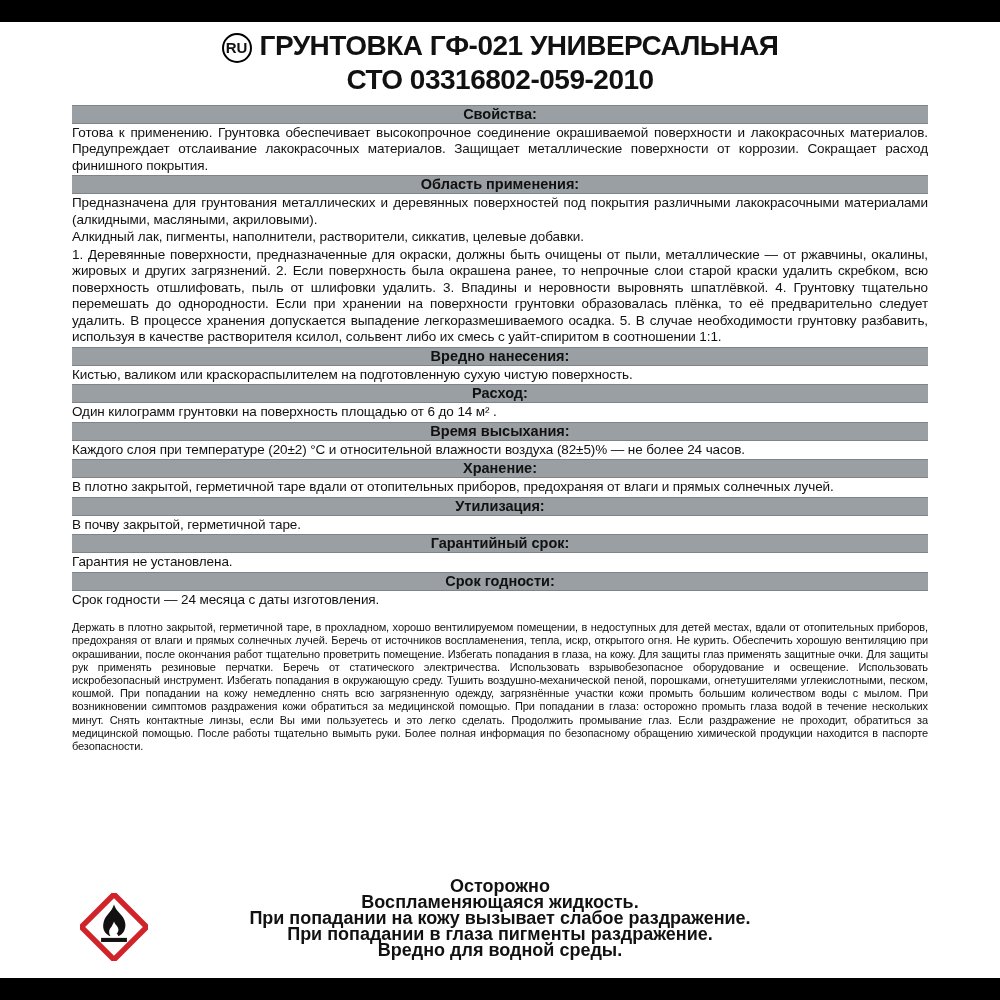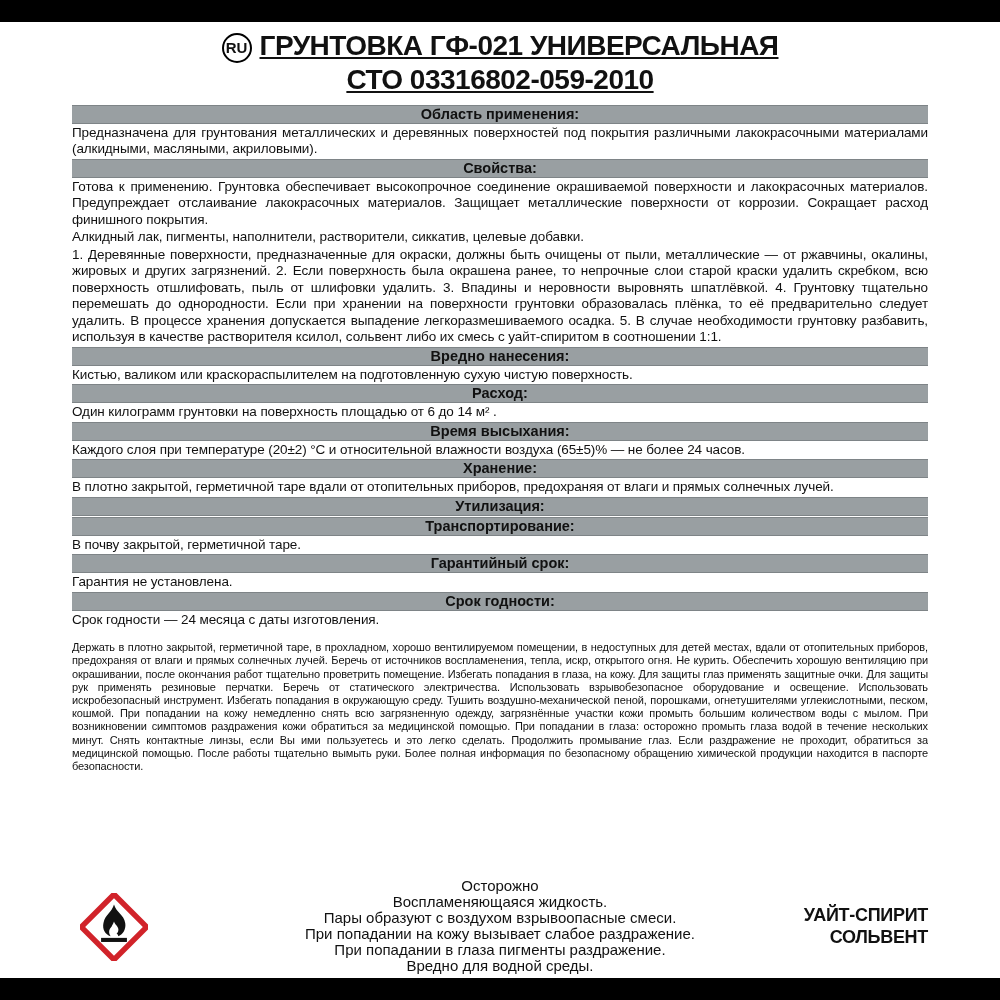--- a/index.html
+++ b/index.html
@@ -18,21 +18,20 @@
     position:relative;
     overflow:hidden;
     display:flex;
     flex-direction:column;
   }
   .black-bar{height:22px;background:#000;flex:0 0 auto;}
   .title-block{
     text-align:center;
     padding:7px 0 6px 0;
     flex:0 0 auto;
-    text-decoration:underline;
   }
   .title-line{
     font-weight:bold;
     font-size:28px;
     line-height:33px;
     letter-spacing:-0.5px;
     white-space:nowrap;
   }
   .ru-mark{
     display:inline-block;
@@ -80,22 +79,22 @@
   .bottom-area{
     position:relative;
     flex:0 0 auto;
     height:100px;
     margin:2px 72px 0 72px;
   }
   .warning-center{
     width:640px;
     margin:0 auto;
     text-align:center;
-    font-weight:normal;
-    font-size:15px;
+    font-weight:bold;
+    font-size:18px;
     line-height:16px;
   }
   .warning-line{white-space:nowrap;}
   .ghs-pictogram{
     position:absolute;
     left:8px;
     top:15px;
     width:68px;
     height:68px;
   }
@@ -118,63 +117,62 @@
 <div class="title-block">
   <div class="title-line">
     <span class="ru-mark">RU</span><span>ГРУНТОВКА ГФ-021 УНИВЕРСАЛЬНАЯ</span>
   </div>
   <div class="title-line">СТО 03316802-059-2010</div>
 </div>
 
 <div class="content">
 
   <div class="section">
+    <div class="section-header">Свойства:</div>
+    <p class="section-body">Готова к применению. Грунтовка обеспечивает высокопрочное соединение окрашиваемой поверхности и лакокрасочных материалов. Предупреждает отслаивание лакокрасочных материалов. Защищает металлические поверхности от коррозии. Сокращает расход финишного покрытия.</p>
+  </div>
+
+  <div class="section">
     <div class="section-header">Область применения:</div>
     <p class="section-body">Предназначена для грунтования металлических и деревянных поверхностей под покрытия различными лакокрасочными материалами (алкидными, масляными, акриловыми).</p>
   </div>
 
   <div class="section">
-    <div class="section-header">Свойства:</div>
-    <p class="section-body">Готова к применению. Грунтовка обеспечивает высокопрочное соединение окрашиваемой поверхности и лакокрасочных материалов. Предупреждает отслаивание лакокрасочных материалов. Защищает металлические поверхности от коррозии. Сокращает расход финишного покрытия.</p>
-  </div>
-
-  <div class="section">
     <p class="section-body">Алкидный лак, пигменты, наполнители, растворители, сиккатив, целевые добавки.</p>
   </div>
 
   <div class="section">
     <p class="section-body">1. Деревянные поверхности, предназначенные для окраски, должны быть очищены от пыли, металлические — от ржавчины, окалины, жировых и других загрязнений. 2. Если поверхность была окрашена ранее, то непрочные слои старой краски удалить скребком, всю поверхность отшлифовать, пыль от шлифовки удалить. 3. Впадины и неровности выровнять шпатлёвкой. 4. Грунтовку тщательно перемешать до однородности. Если при хранении на поверхности грунтовки образовалась плёнка, то её предварительно следует удалить. В процессе хранения допускается выпадение легкоразмешиваемого осадка. 5. В случае необходимости грунтовку разбавить, используя в качестве растворителя ксилол, сольвент либо их смесь с уайт-спиритом в соотношении 1:1.</p>
   </div>
 
   <div class="section">
     <div class="section-header">Вредно нанесения:</div>
     <p class="section-body">Кистью, валиком или краскораспылителем на подготовленную сухую чистую поверхность.</p>
   </div>
 
   <div class="section">
     <div class="section-header">Расход:</div>
     <p class="section-body">Один килограмм грунтовки на поверхность площадью от 6 до 14 м² .</p>
   </div>
 
   <div class="section">
     <div class="section-header">Время высыхания:</div>
-    <p class="section-body">Каждого слоя при температуре (20±2) °С и относительной влажности воздуха (65±5)% — не более 24 часов.</p>
+    <p class="section-body">Каждого слоя при температуре (20±2) °С и относительной влажности воздуха (82±5)% — не более 24 часов.</p>
   </div>
 
   <div class="section">
     <div class="section-header">Хранение:</div>
     <p class="section-body">В плотно закрытой, герметичной таре вдали от отопительных приборов, предохраняя от влаги и прямых солнечных лучей.</p>
   </div>
 
   <div class="section">
     <div class="section-header">Утилизация:</div>
   </div>
 
   <div class="section">
-    <div class="section-header">Транспортирование:</div>
     <p class="section-body">В почву закрытой, герметичной таре.</p>
   </div>
 
   <div class="section">
     <div class="section-header">Гарантийный срок:</div>
     <p class="section-body">Гарантия не установлена.</p>
   </div>
 
   <div class="section">
     <div class="section-header">Срок годности:</div>
@@ -190,26 +188,21 @@
   <svg class="ghs-pictogram" viewBox="0 0 100 100" xmlns="http://www.w3.org/2000/svg">
     <rect x="16" y="16" width="68" height="68" transform="rotate(45 50 50)" fill="#ffffff" stroke="#d1232a" stroke-width="8"></rect>
     <path fill="#111111" d="M50 17 C47 28 37 32 34.5 44 C32.5 53 37 61 45 63.5 C41.5 58 42.5 52.5 47 49.5 C47.5 56 55 57.5 56.5 63.5 C63.5 60.5 68 53 66.5 44 C64.5 32 53 28 50 17 Z"></path>
     <path fill="#ffffff" d="M50 42 C48.5 47 45.5 49 45.5 54 C45.5 58 48 60.5 51 60.5 C54 60.5 56.5 58 56.5 54 C56.5 49 51.5 47 50 42 Z"></path>
     <rect x="31" y="66" width="38" height="6" fill="#111111"></rect>
   </svg>
 
   <div class="warning-center">
     <div class="warning-line">Осторожно</div>
     <div class="warning-line">Воспламеняющаяся жидкость.</div>
-    <div class="warning-line">Пары образуют с воздухом взрывоопасные смеси.</div>
     <div class="warning-line">При попадании на кожу вызывает слабое раздражение.</div>
     <div class="warning-line">При попадании в глаза пигменты раздражение.</div>
     <div class="warning-line">Вредно для водной среды.</div>
   </div>
 
-  <div class="solvent-block">
-    <div>УАЙТ-СПИРИТ</div>
-    <div>СОЛЬВЕНТ</div>
-  </div>
 
 </div>
 
 <div class="black-bar" style="margin-top:auto;"></div>
 
 </body></html>

